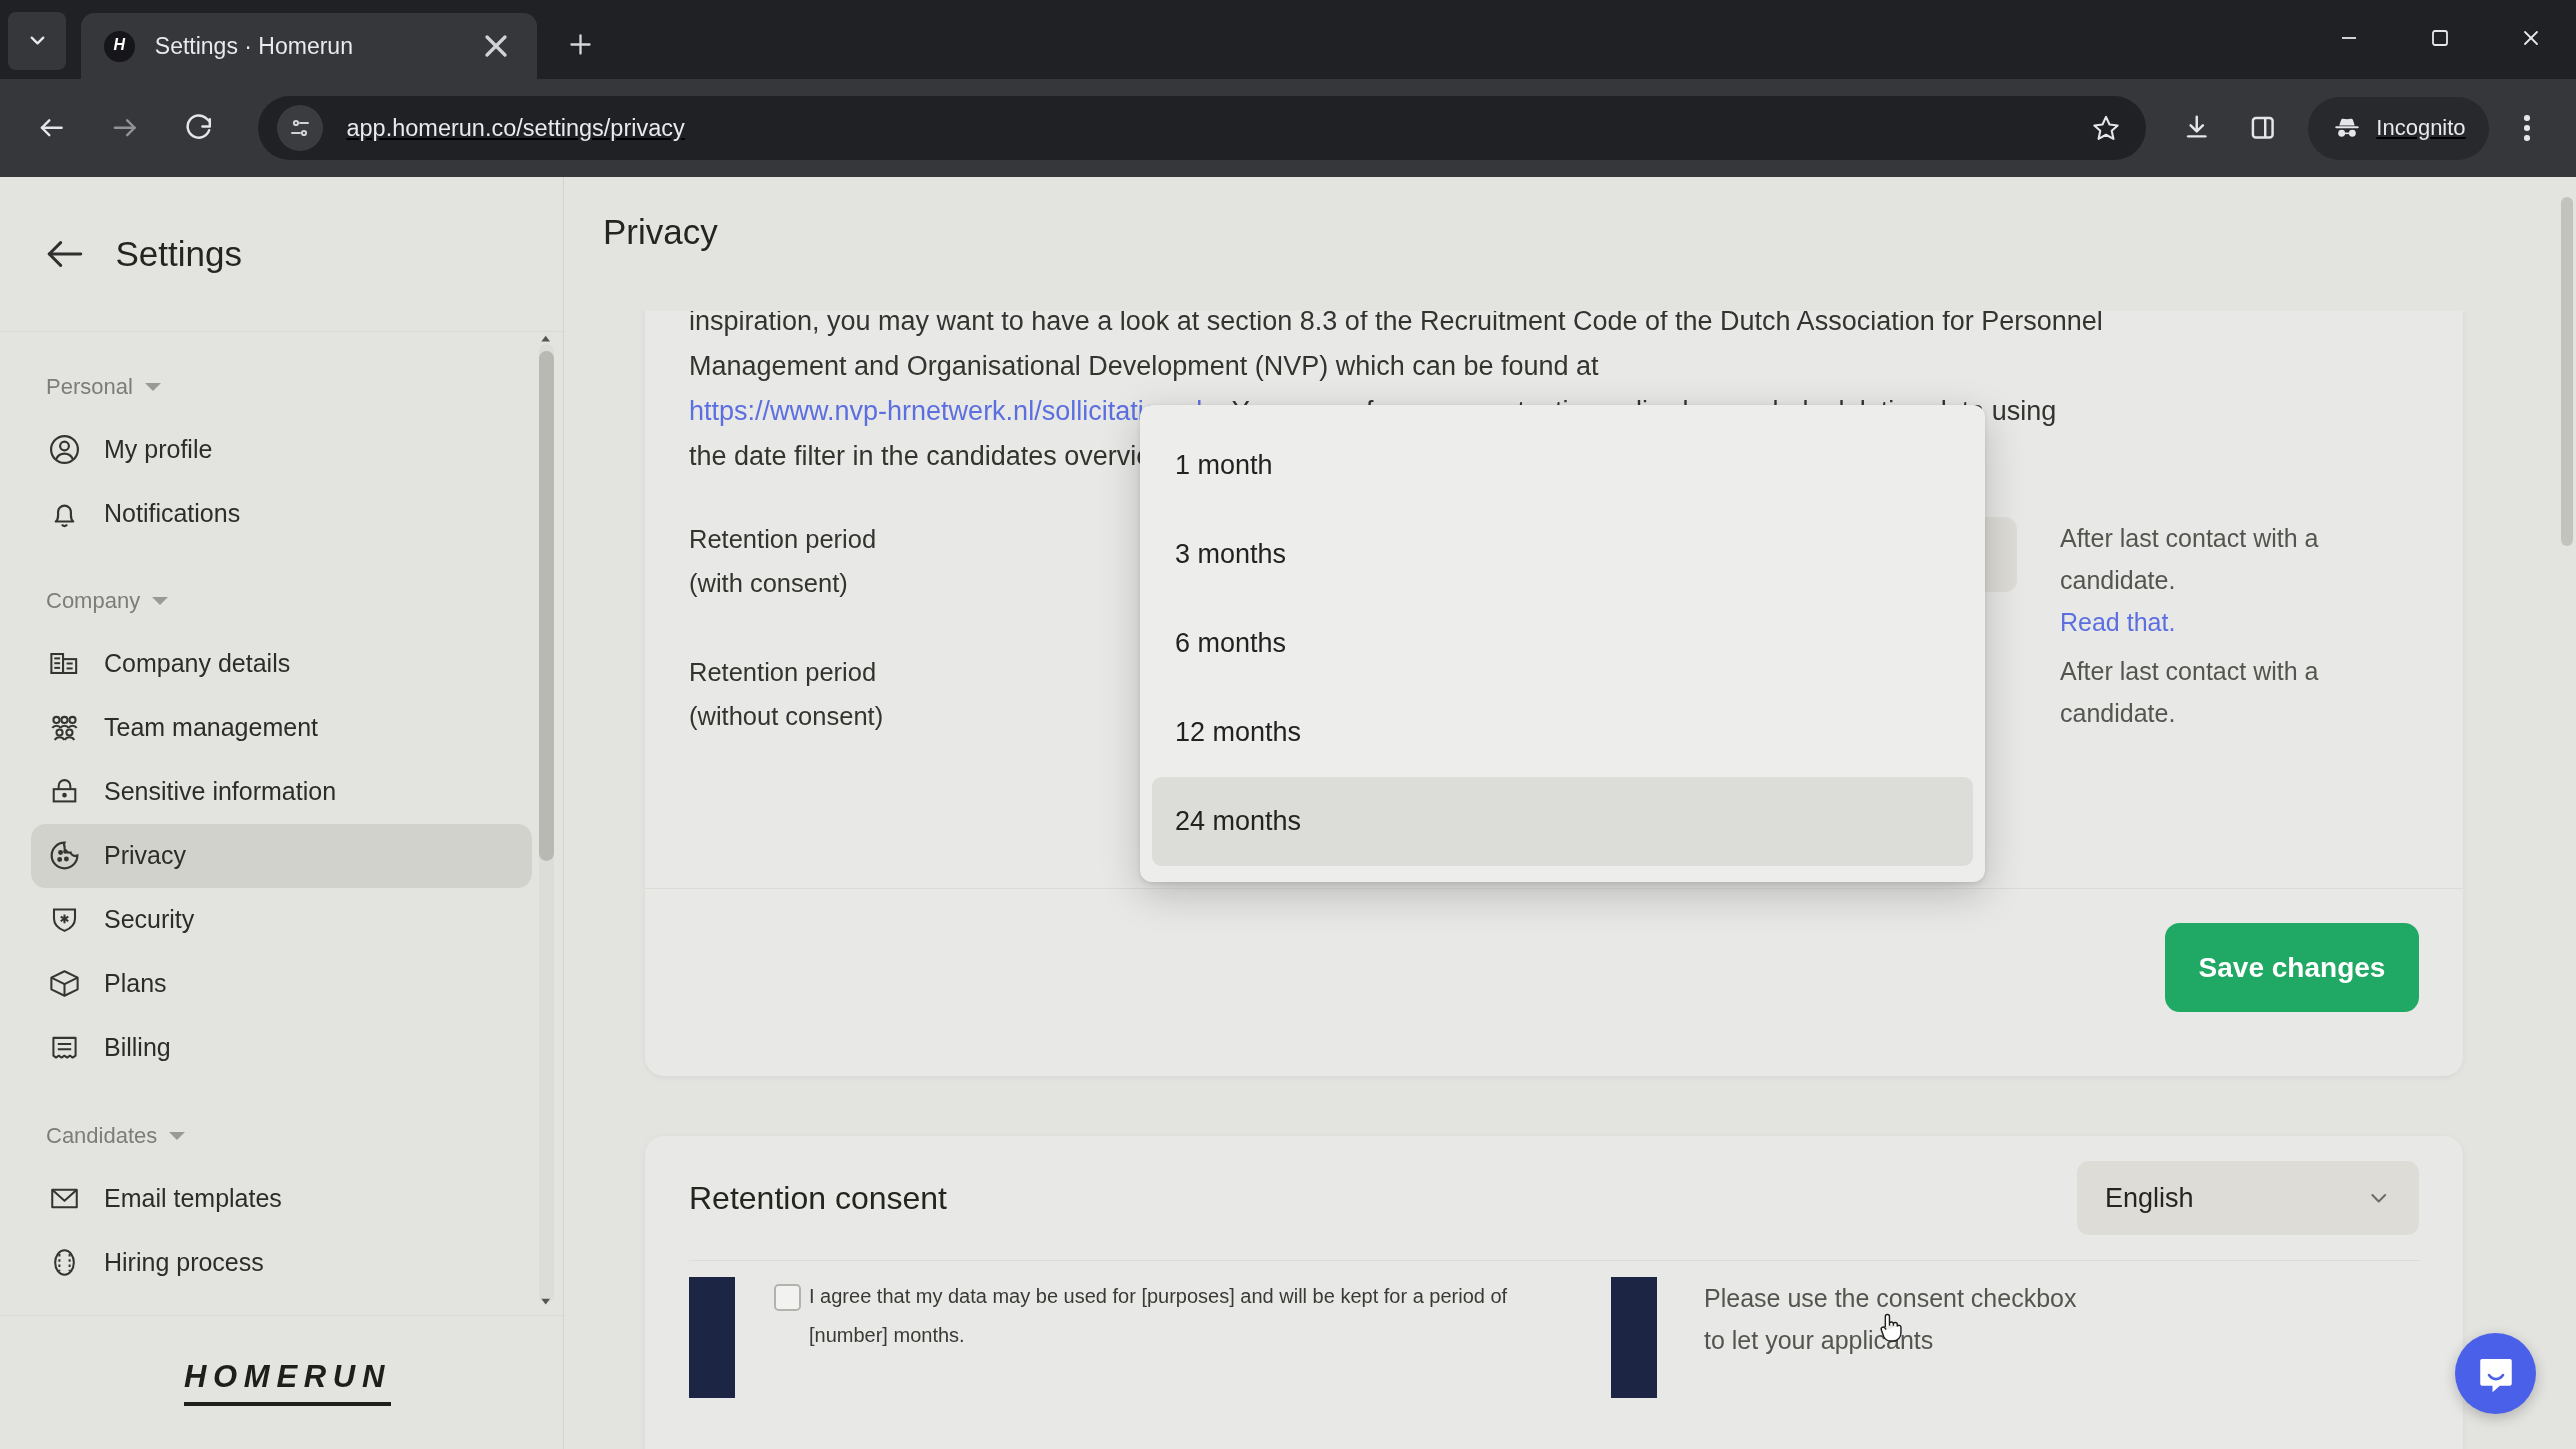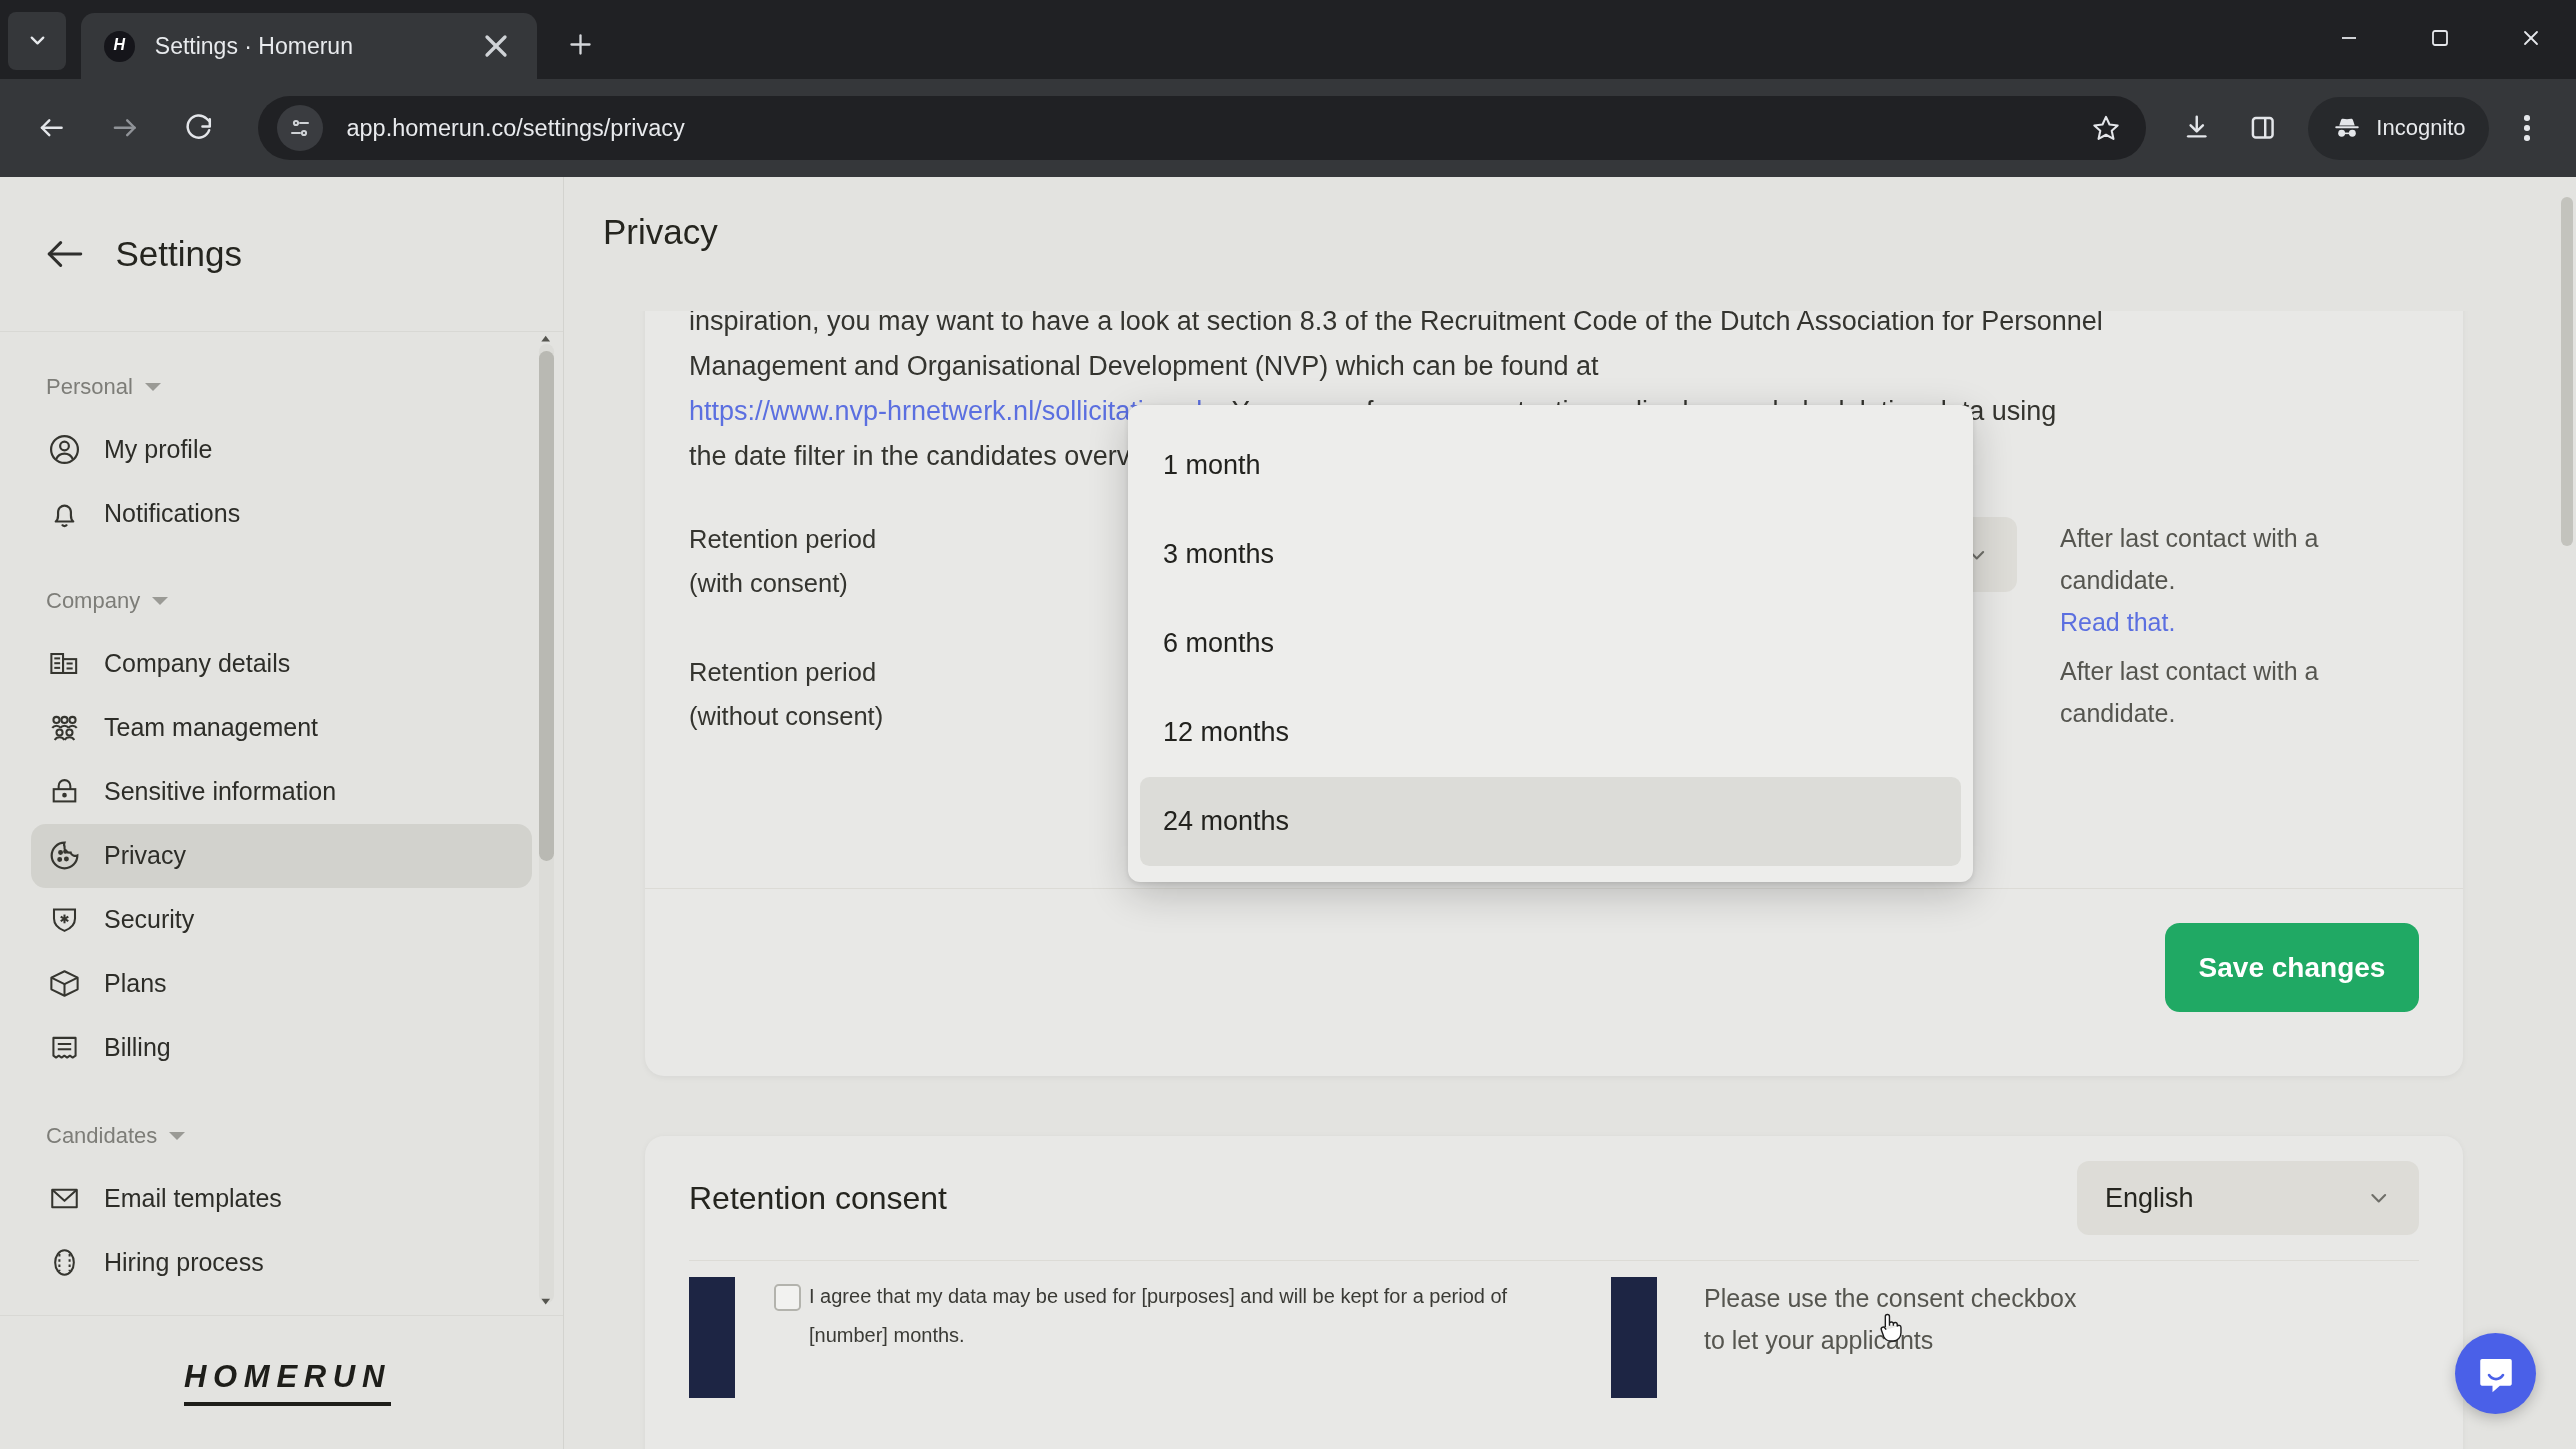--- a/index.html
+++ b/index.html
@@ -62,21 +62,21 @@
   }
   .win-btn {
     width: 91px; height: 75px;
     display: flex; align-items: center; justify-content: center;
     color: #e4e6ea;
   }
   .win-btn svg { width: 24px; height: 24px; }
 
   .toolbar {
     position: absolute; top: 79px; left: 0; width: 2576px; height: 98px;
-    background: #35373a; display: flex; align-items: center; padding: 16px 20px;
+    background: #35373a; display: flex; align-items: center; padding: 16px 20px; text-decoration: underline;
   }
   .nav-btn {
     width: 63px; height: 63px; border-radius: 50%; margin-right: 10.7px;
     display: flex; align-items: center; justify-content: center;
     color: #e4e6ea;
   }
   .nav-btn svg { width: 29.5px; height: 29.5px; }
   .nav-btn.disabled { color: #909398; }
 
   .omnibox {
@@ -662,21 +662,21 @@
             <div class="consent-text">
               <span class="cb-square"></span>
               <span>I agree that my data may be used for [purposes] and will be kept for a period of [number] months.</span>
             </div>
             <div style="width:79px;flex:0 0 auto"></div>
             <div class="swatch"></div>
             <div class="consent-hint">Please use the consent checkbox to let your applicants</div>
           </div>
         </div>
 
-        <div class="dropdown" style="left:564px; top:94px;">
+        <div class="dropdown" style="left:576px; top:94px;">
           <div class="dd-option">1 month</div>
           <div class="dd-option">3 months</div>
           <div class="dd-option">6 months</div>
           <div class="dd-option">12 months</div>
           <div class="dd-option hover">24 months</div>
         </div>
 
         <div class="cursor" style="left:1311px; top:998px;">
           <svg viewBox="0 0 24 30" fill="none" stroke="#1d1d1d" stroke-width="1.1" stroke-linejoin="round">
             <path d="M8 14V5.8a1.6 1.6 0 0 1 3.2 0V13m0-1.5a1.5 1.5 0 0 1 3 0V13m0-1a1.5 1.5 0 0 1 3 0v1.6m0 0a1.5 1.5 0 0 1 2.9.5v4.3c0 3.5-2.4 6.4-6 6.4h-2c-2.6 0-4.2-1.3-5.3-3.3L5 16.4a1.6 1.6 0 0 1 2.7-1.7L8.6 16" fill="#ffffff"></path>

